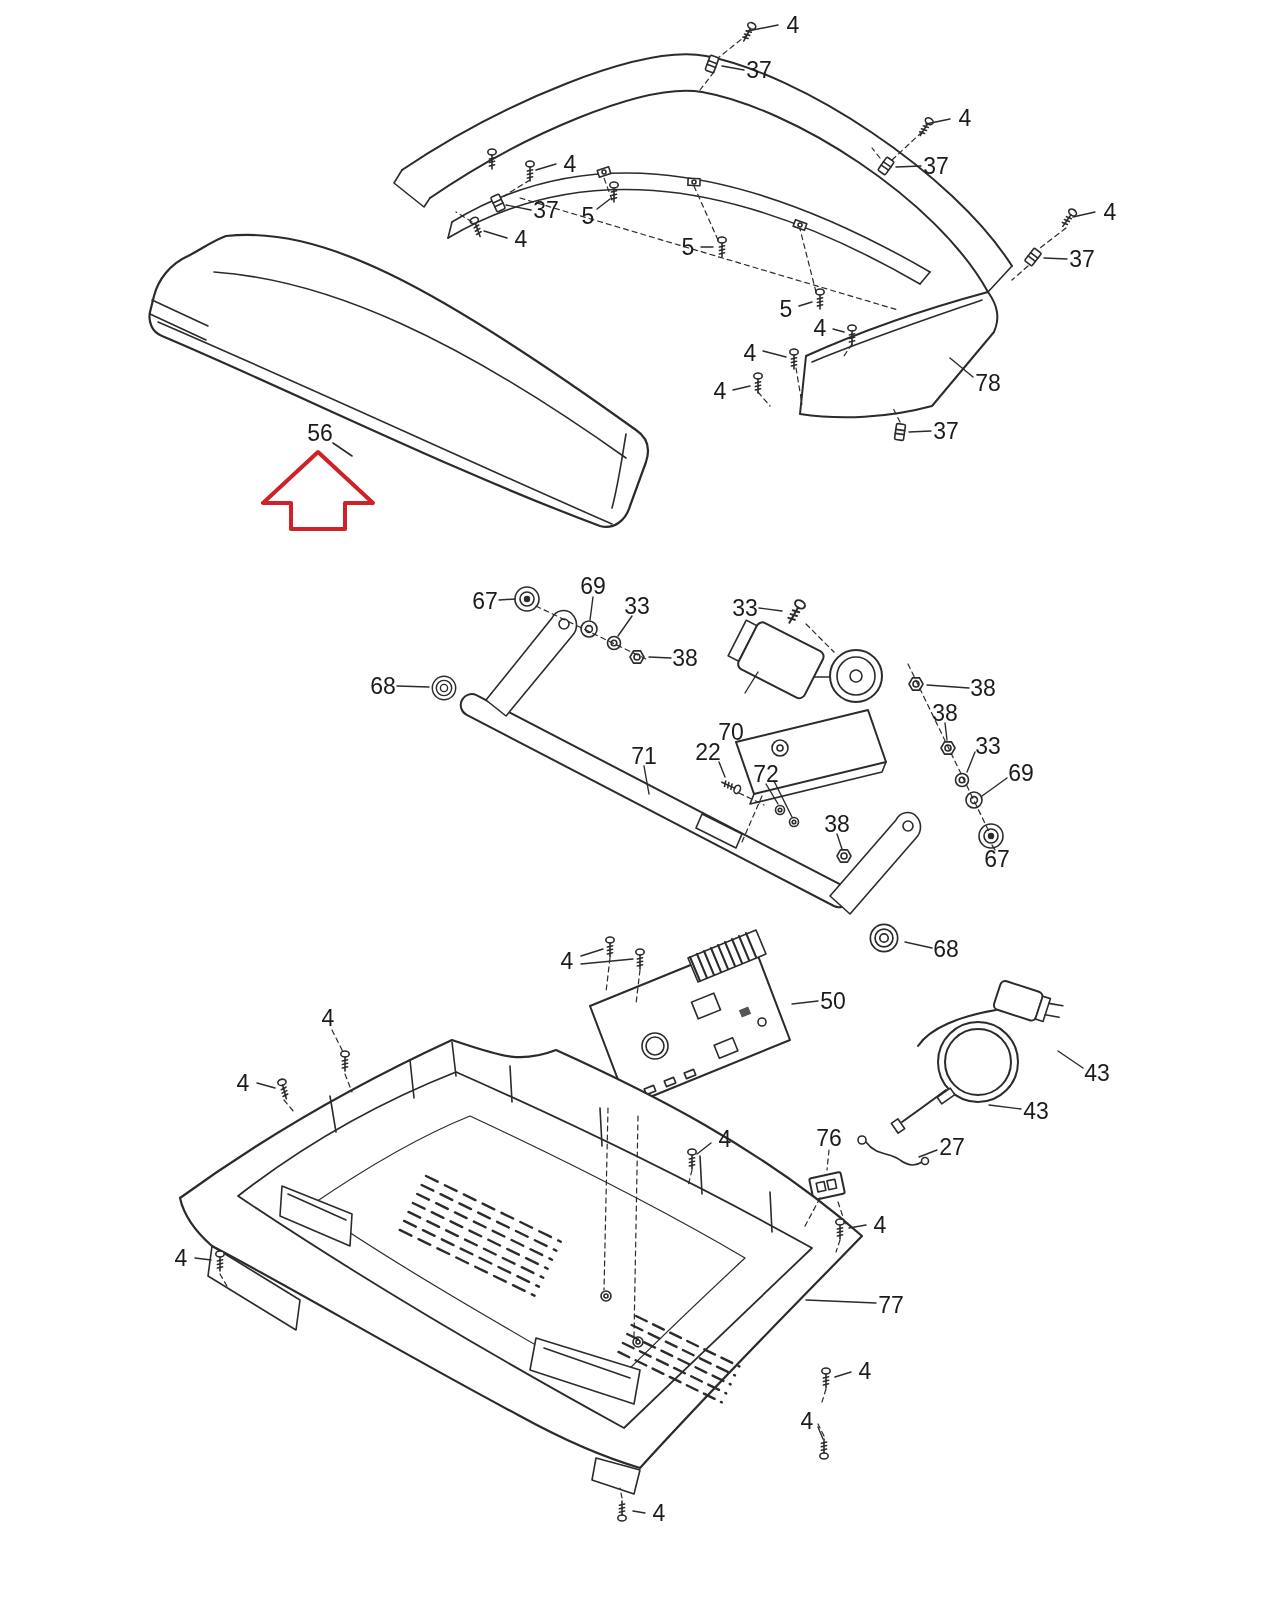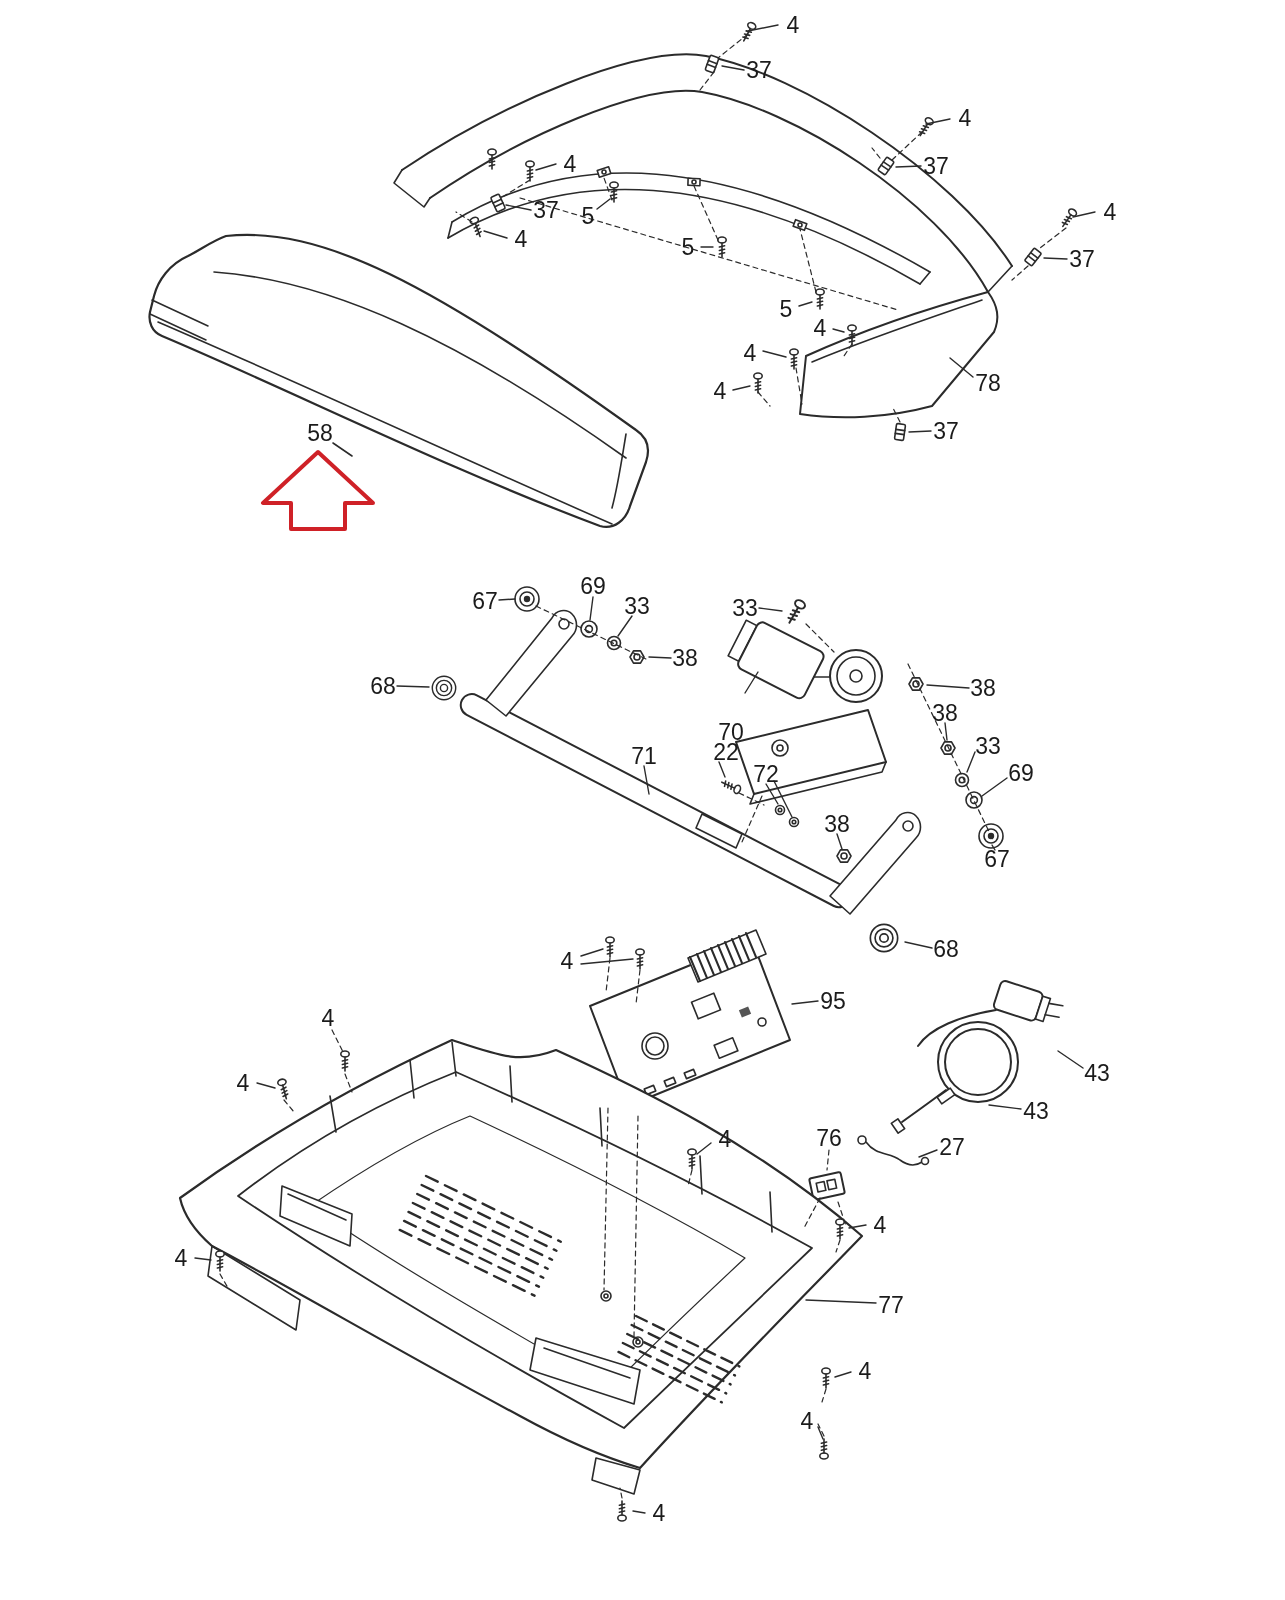--- a/index.html
+++ b/index.html
@@ -409,41 +409,41 @@
 <div class="part-label" style="left:588px;top:216px">5</div>
 <div class="part-label" style="left:521px;top:239px">4</div>
 <div class="part-label" style="left:1110px;top:212px">4</div>
 <div class="part-label" style="left:1082px;top:259px">37</div>
 <div class="part-label" style="left:688px;top:247px">5</div>
 <div class="part-label" style="left:786px;top:309px">5</div>
 <div class="part-label" style="left:820px;top:328px">4</div>
 <div class="part-label" style="left:750px;top:353px">4</div>
 <div class="part-label" style="left:720px;top:391px">4</div>
 <div class="part-label" style="left:988px;top:383px">78</div>
-<div class="part-label" style="left:320px;top:433px">58</div>
+<div class="part-label" style="left:320px;top:433px">56</div>
 <div class="part-label" style="left:946px;top:431px">37</div>
 <div class="part-label" style="left:485px;top:601px">67</div>
 <div class="part-label" style="left:593px;top:586px">69</div>
 <div class="part-label" style="left:637px;top:606px">33</div>
 <div class="part-label" style="left:745px;top:608px">33</div>
 <div class="part-label" style="left:685px;top:658px">38</div>
 <div class="part-label" style="left:383px;top:686px">68</div>
 <div class="part-label" style="left:731px;top:732px">70</div>
 <div class="part-label" style="left:983px;top:688px">38</div>
 <div class="part-label" style="left:945px;top:713px">38</div>
 <div class="part-label" style="left:988px;top:746px">33</div>
 <div class="part-label" style="left:1021px;top:773px">69</div>
 <div class="part-label" style="left:644px;top:756px">71</div>
-<div class="part-label" style="left:726px;top:752px">22</div>
+<div class="part-label" style="left:708px;top:752px">22</div>
 <div class="part-label" style="left:766px;top:774px">72</div>
 <div class="part-label" style="left:837px;top:824px">38</div>
 <div class="part-label" style="left:997px;top:859px">67</div>
 <div class="part-label" style="left:946px;top:949px">68</div>
 <div class="part-label" style="left:567px;top:961px">4</div>
-<div class="part-label" style="left:833px;top:1001px">95</div>
+<div class="part-label" style="left:833px;top:1001px">50</div>
 <div class="part-label" style="left:328px;top:1018px">4</div>
 <div class="part-label" style="left:1097px;top:1073px">43</div>
 <div class="part-label" style="left:243px;top:1083px">4</div>
 <div class="part-label" style="left:1036px;top:1111px">43</div>
 <div class="part-label" style="left:725px;top:1139px">4</div>
 <div class="part-label" style="left:829px;top:1138px">76</div>
 <div class="part-label" style="left:952px;top:1147px">27</div>
 <div class="part-label" style="left:880px;top:1225px">4</div>
 <div class="part-label" style="left:181px;top:1258px">4</div>
 <div class="part-label" style="left:891px;top:1305px">77</div>

